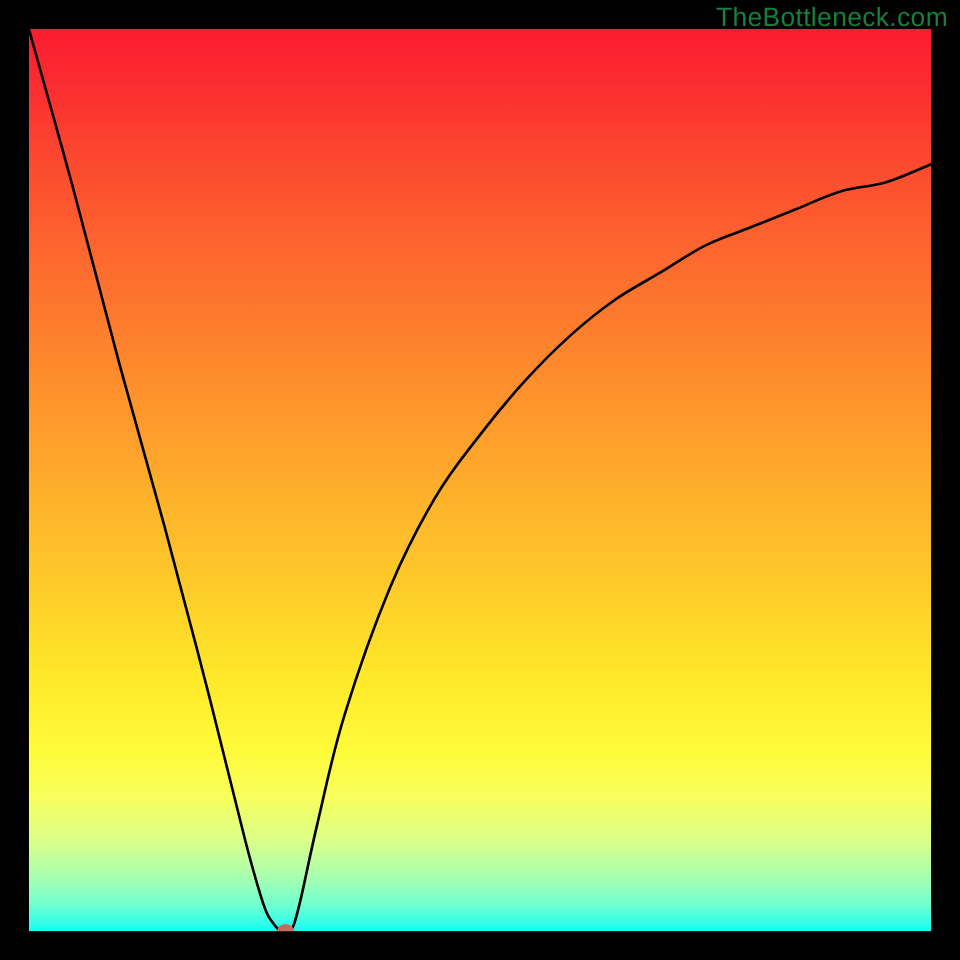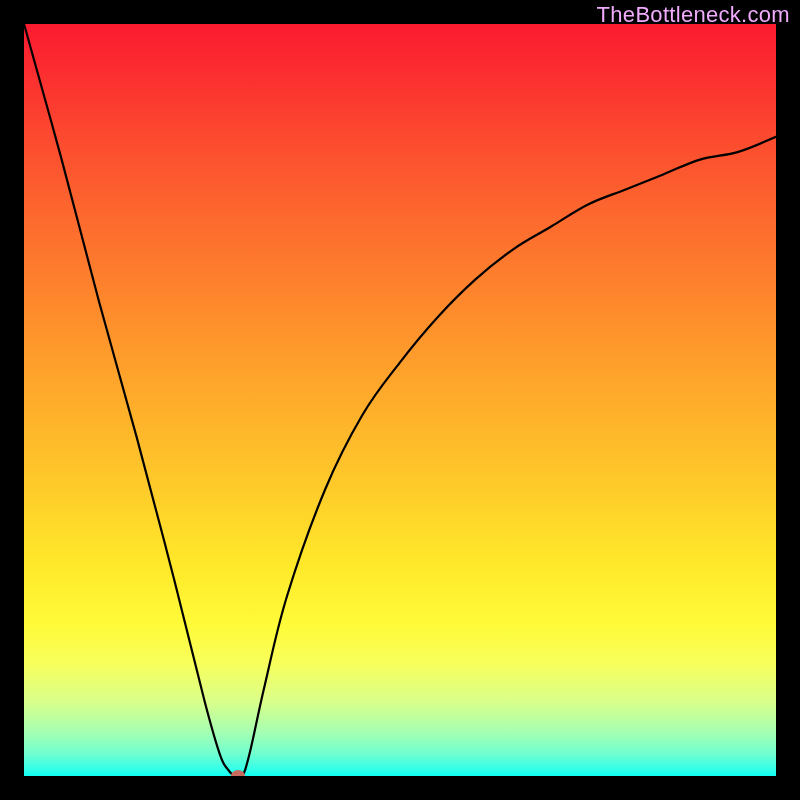--- a/index.html
+++ b/index.html
@@ -9,21 +9,21 @@
     width: 800px;
     height: 800px;
     background: #000;
   }
   .watermark {
     position: absolute;
     top: 2px;
     right: 10px;
     font-family: Arial, Helvetica, sans-serif;
     font-size: 22px;
-    color: #f0abfc;
+    color: #15803d;
     font-weight: 500;
     letter-spacing: 0.3px;
     z-index: 5;
   }
   .plot-area {
     position: absolute;
     left: 24px;
     top: 24px;
     width: 752px;
     height: 752px;

